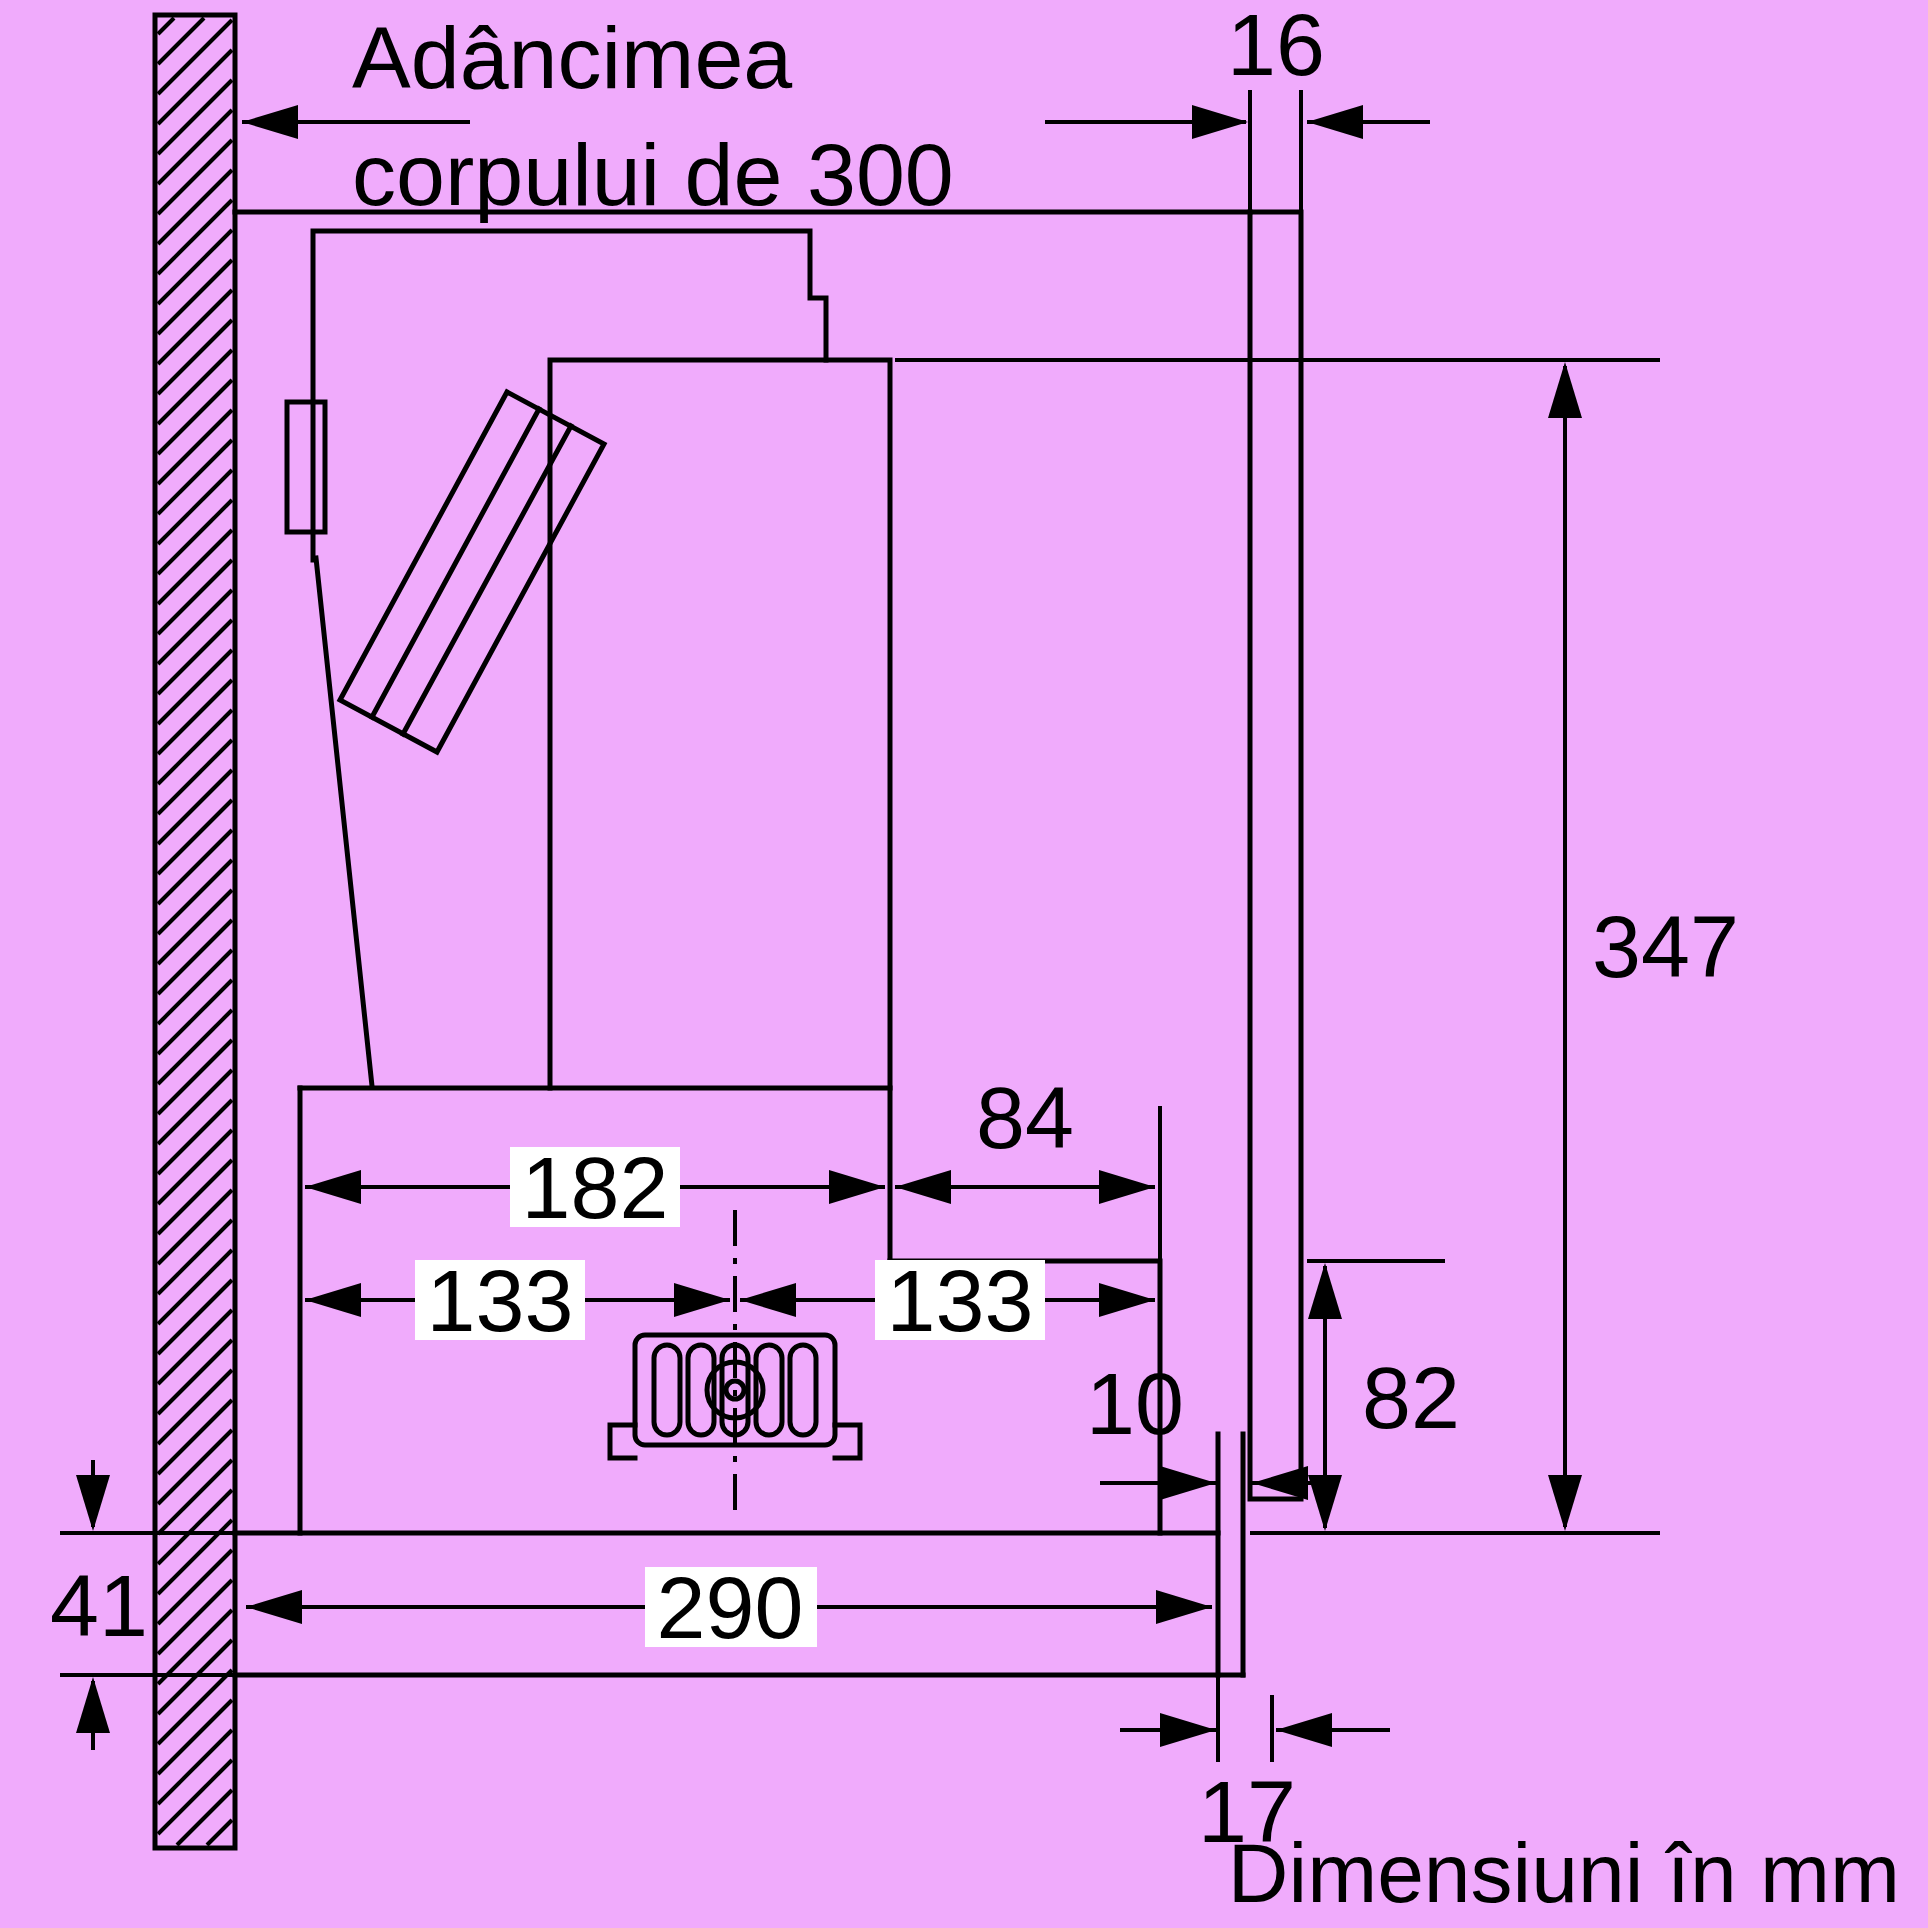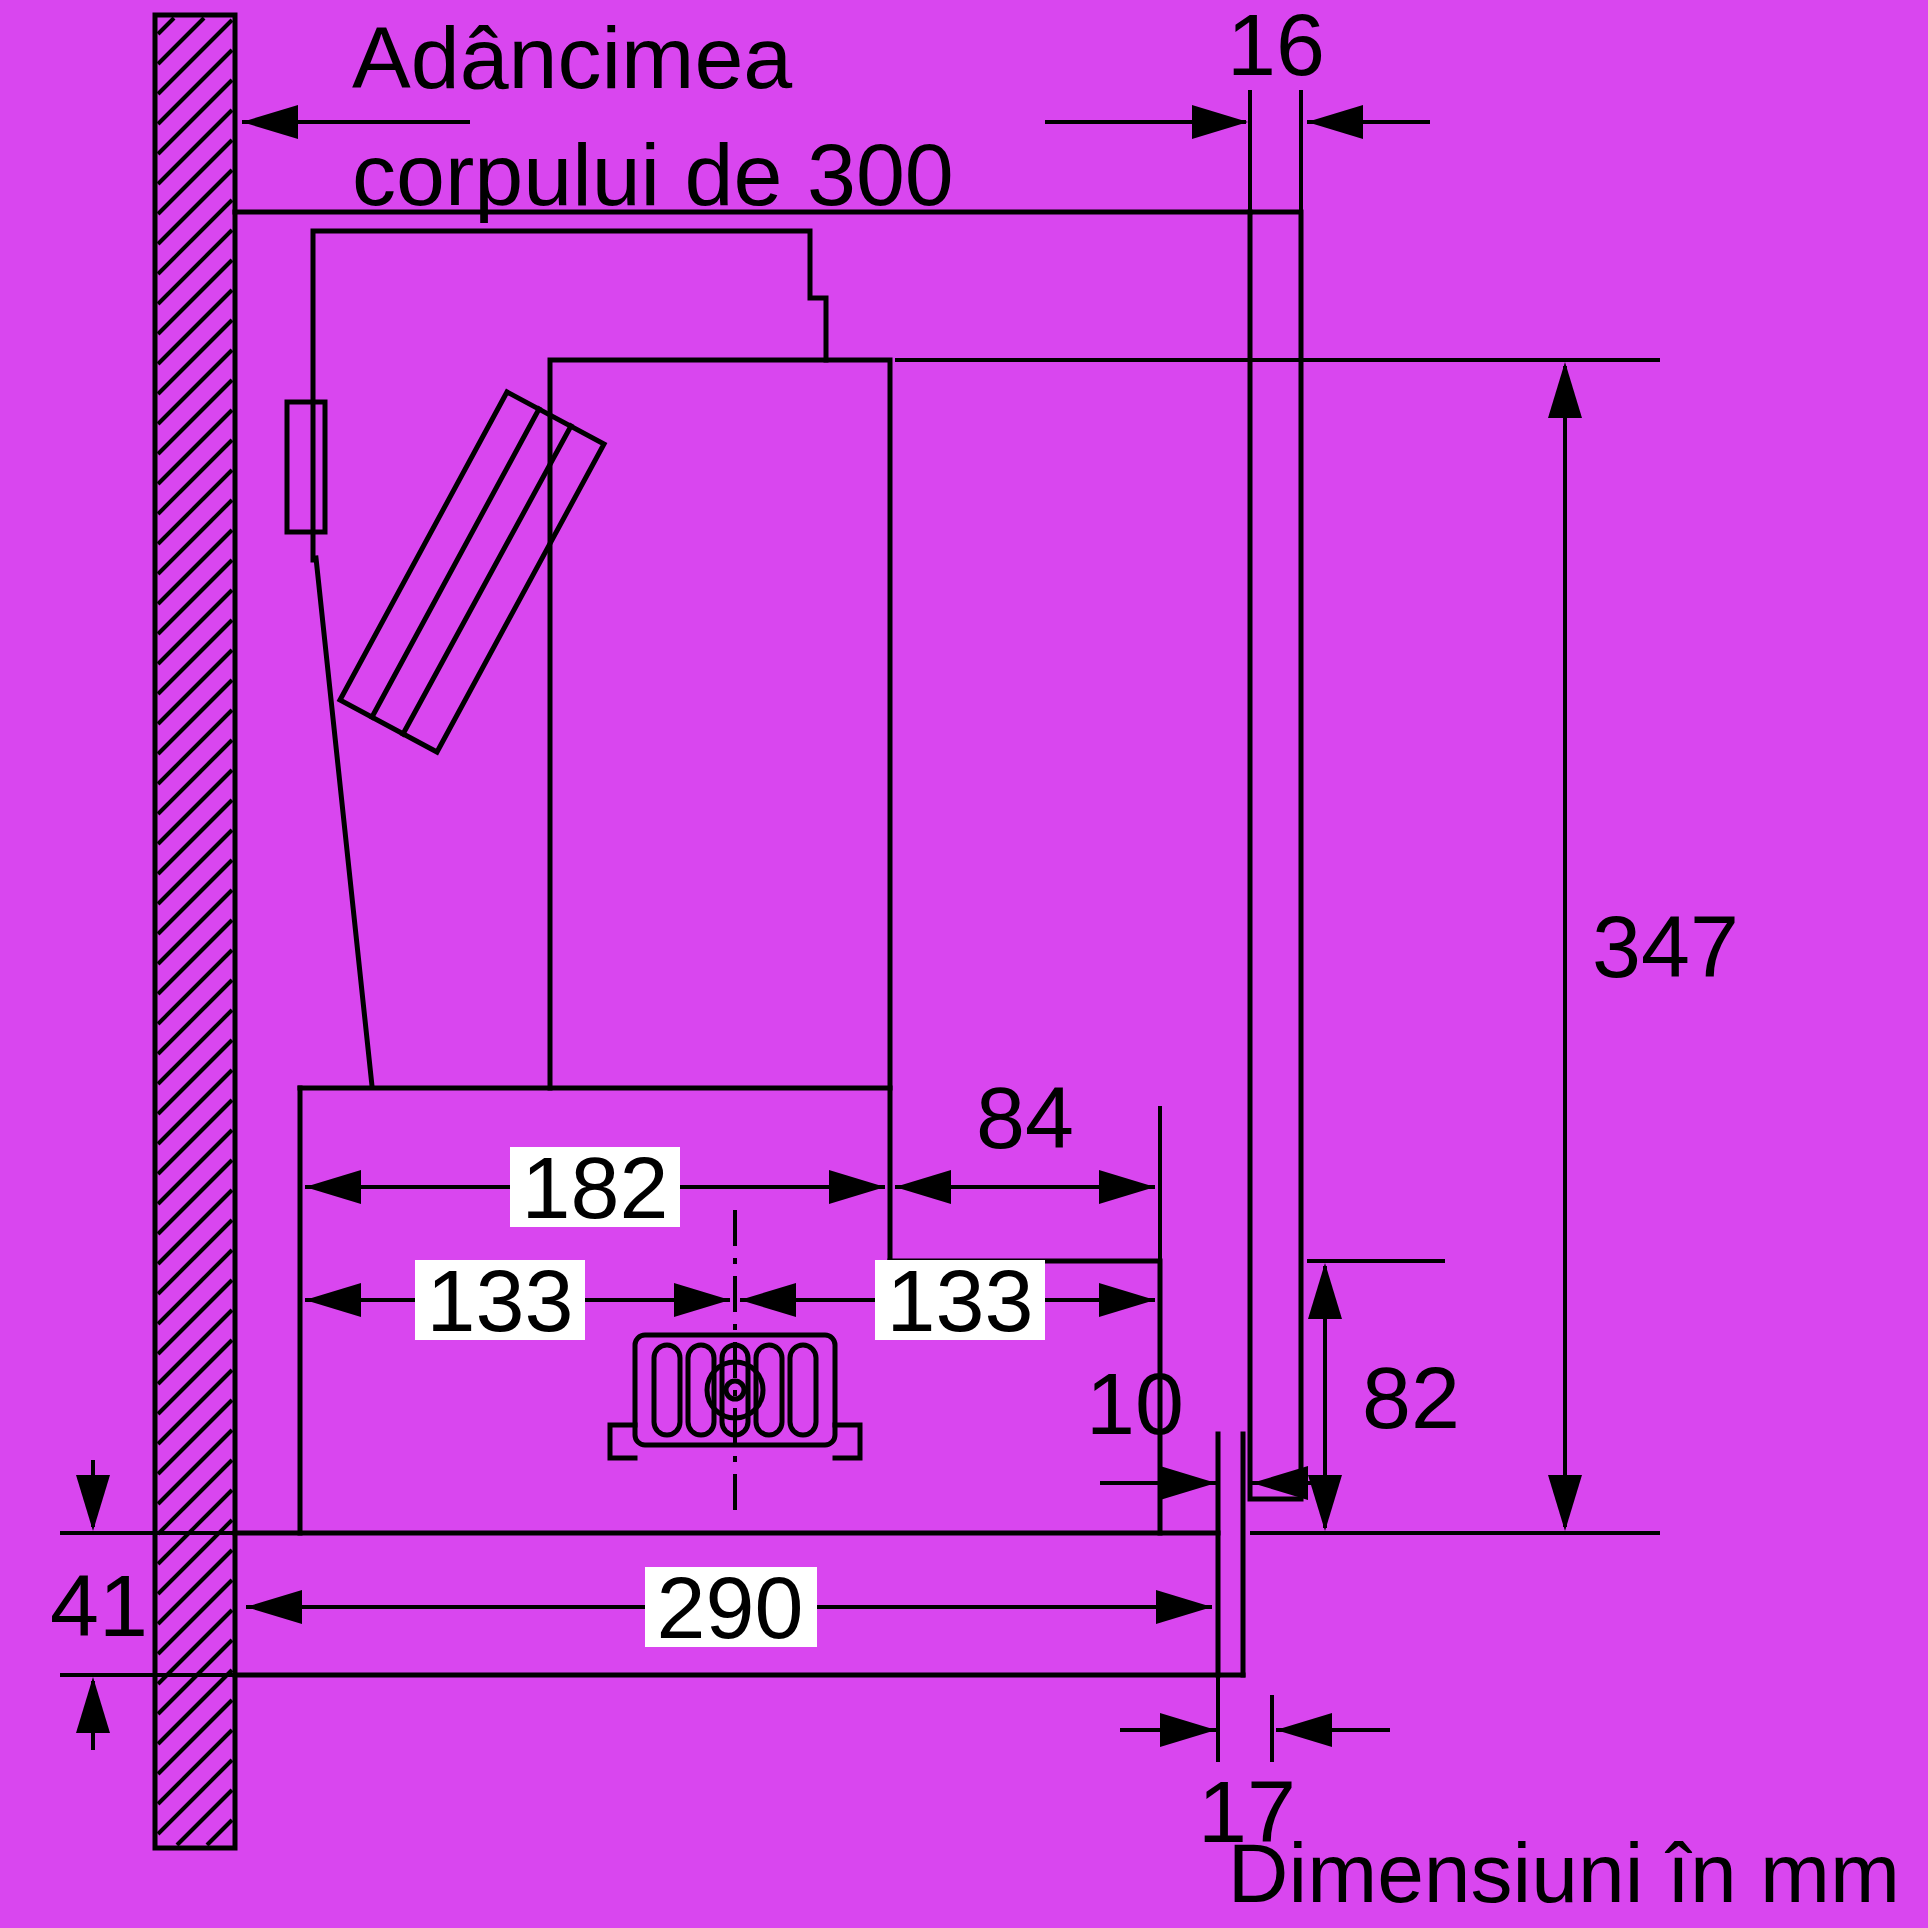--- a/index.html
+++ b/index.html
@@ -7,21 +7,21 @@
     padding: 0;
     background: #ffffff;
     width: 1928px;
     height: 1928px;
     font-family: "Liberation Sans", sans-serif;
   }
   .diagram-wrap {
     width: 1928px;
     height: 1928px;
     position: relative;
-    background: #d946ef;
+    background: #f0abfc;
   }
   svg { display: block; }
   .obj  { stroke: #000; stroke-width: 5; fill: none; stroke-linecap: square; }
   .thin { stroke: #000; stroke-width: 4; fill: none; stroke-linecap: butt; }
   .cl   { stroke: #000; stroke-width: 4; fill: none; stroke-dasharray: 36 12 6 12; }
   .ah   { fill: #000; stroke: none; }
   .dimtext {
     font-family: "Liberation Sans", sans-serif;
     font-size: 88px;
     fill: #000;

